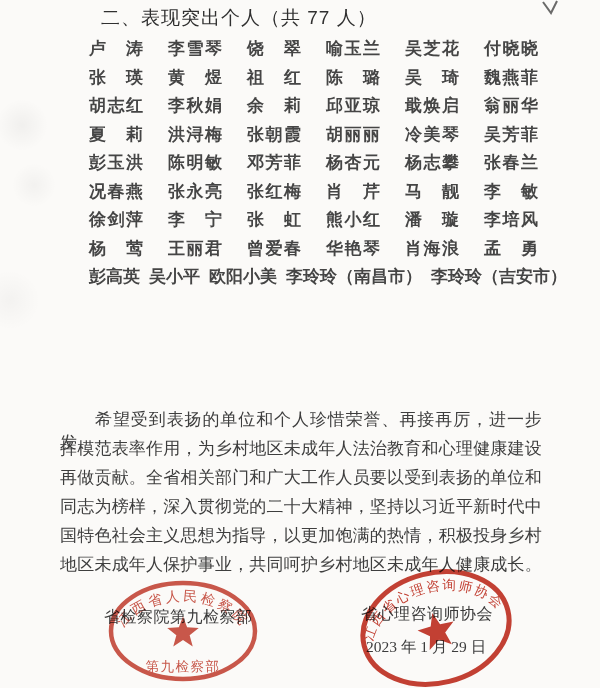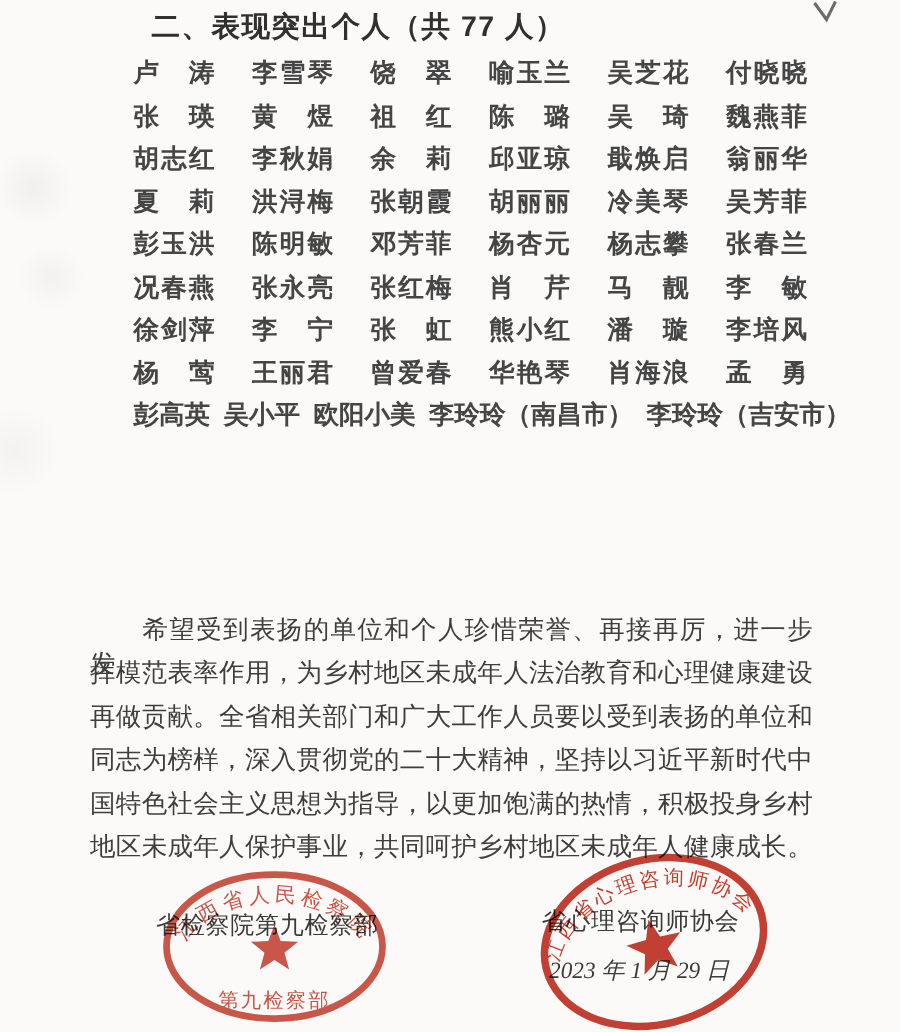--- a/index.html
+++ b/index.html
@@ -11,21 +11,21 @@
       radial-gradient(circle at 22px 125px, rgba(0,0,0,0.045), transparent 26px),
       radial-gradient(circle at 34px 185px, rgba(0,0,0,0.035), transparent 22px),
       radial-gradient(circle at 10px 300px, rgba(0,0,0,0.03), transparent 30px),
       #fbfaf8;
     font-family:"Liberation Serif","DejaVu Serif",serif;
     color:#424242;
   }
   .heading{
     position:absolute;left:101px;top:5px;
     font-family:"Liberation Sans","DejaVu Sans",sans-serif;
-    font-weight:700;font-size:19px;color:#303030;letter-spacing:1px;
+    font-weight:400;font-size:19px;color:#303030;letter-spacing:1px;
     white-space:nowrap;
   }
   .names{position:absolute;left:89px;top:37px;width:480px;font-weight:bold;}
   .name-row{height:28.55px;white-space:nowrap;font-size:17px;color:#454545;}
   .name-row .name{
     display:inline-block;width:54px;margin-right:25px;
     text-align:justify;text-align-last:justify;
     vertical-align:top;
   }
   .name-row.wide .name{
@@ -34,21 +34,21 @@
   }
   .paragraph{position:absolute;left:60px;top:408px;width:482px;}
   .para-line{
     height:29px;font-size:17px;color:#3e3e3e;letter-spacing:0.2px;
     text-align:justify;text-align-last:justify;
   }
   .para-line.indent{text-indent:35px;}
   .org{position:absolute;font-size:16px;color:#3a3a3a;white-space:nowrap;letter-spacing:0.5px;}
   .org.left{left:104px;top:607px;}
   .org.right{left:361px;top:604px;}
-  .date{position:absolute;left:366px;top:637px;font-size:15.5px;color:#3c3c3c;white-space:nowrap;font-style:italic;}
+  .date{position:absolute;left:366px;top:637px;font-size:15.5px;color:#3c3c3c;white-space:nowrap;}
   .seal{position:absolute;mix-blend-mode:multiply;}
   .seal.left{left:106px;top:578px;opacity:0.85;}
   .seal.right{left:356px;top:558px;opacity:0.93;}
   .corner-mark{position:absolute;left:538px;top:0;}
 </style>
 </head>
 <body>
 
 <div class="page">
 

